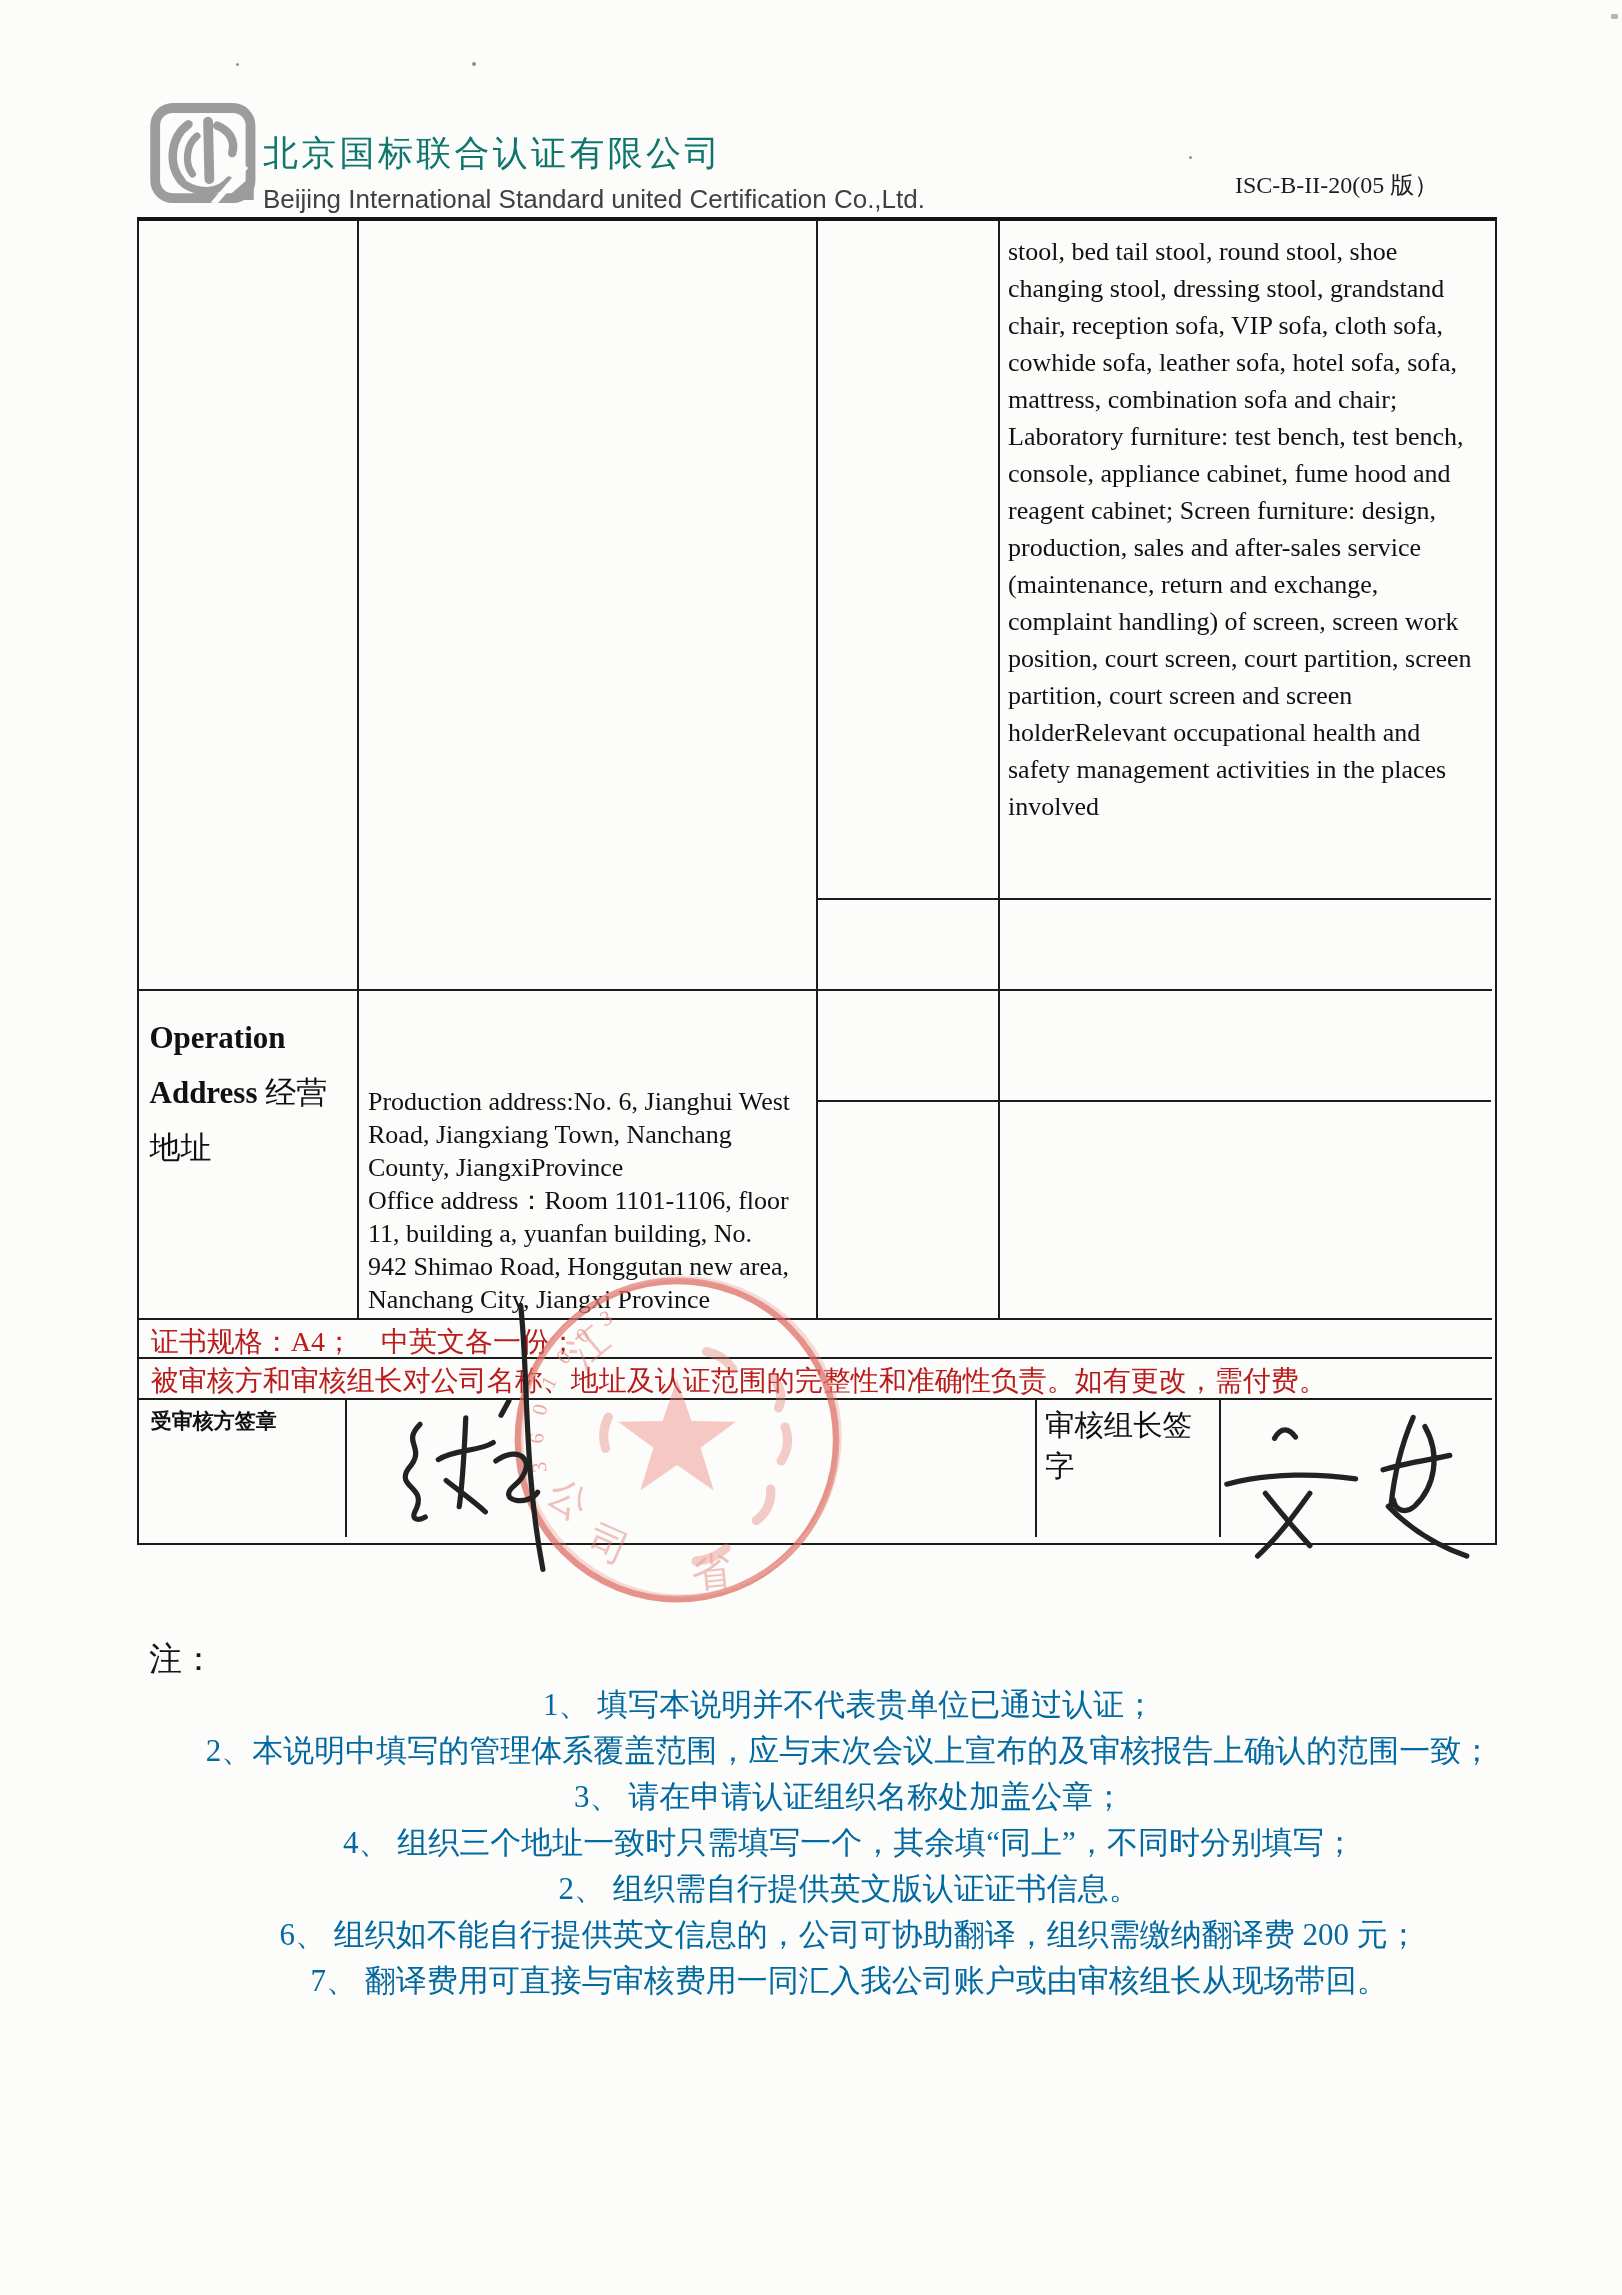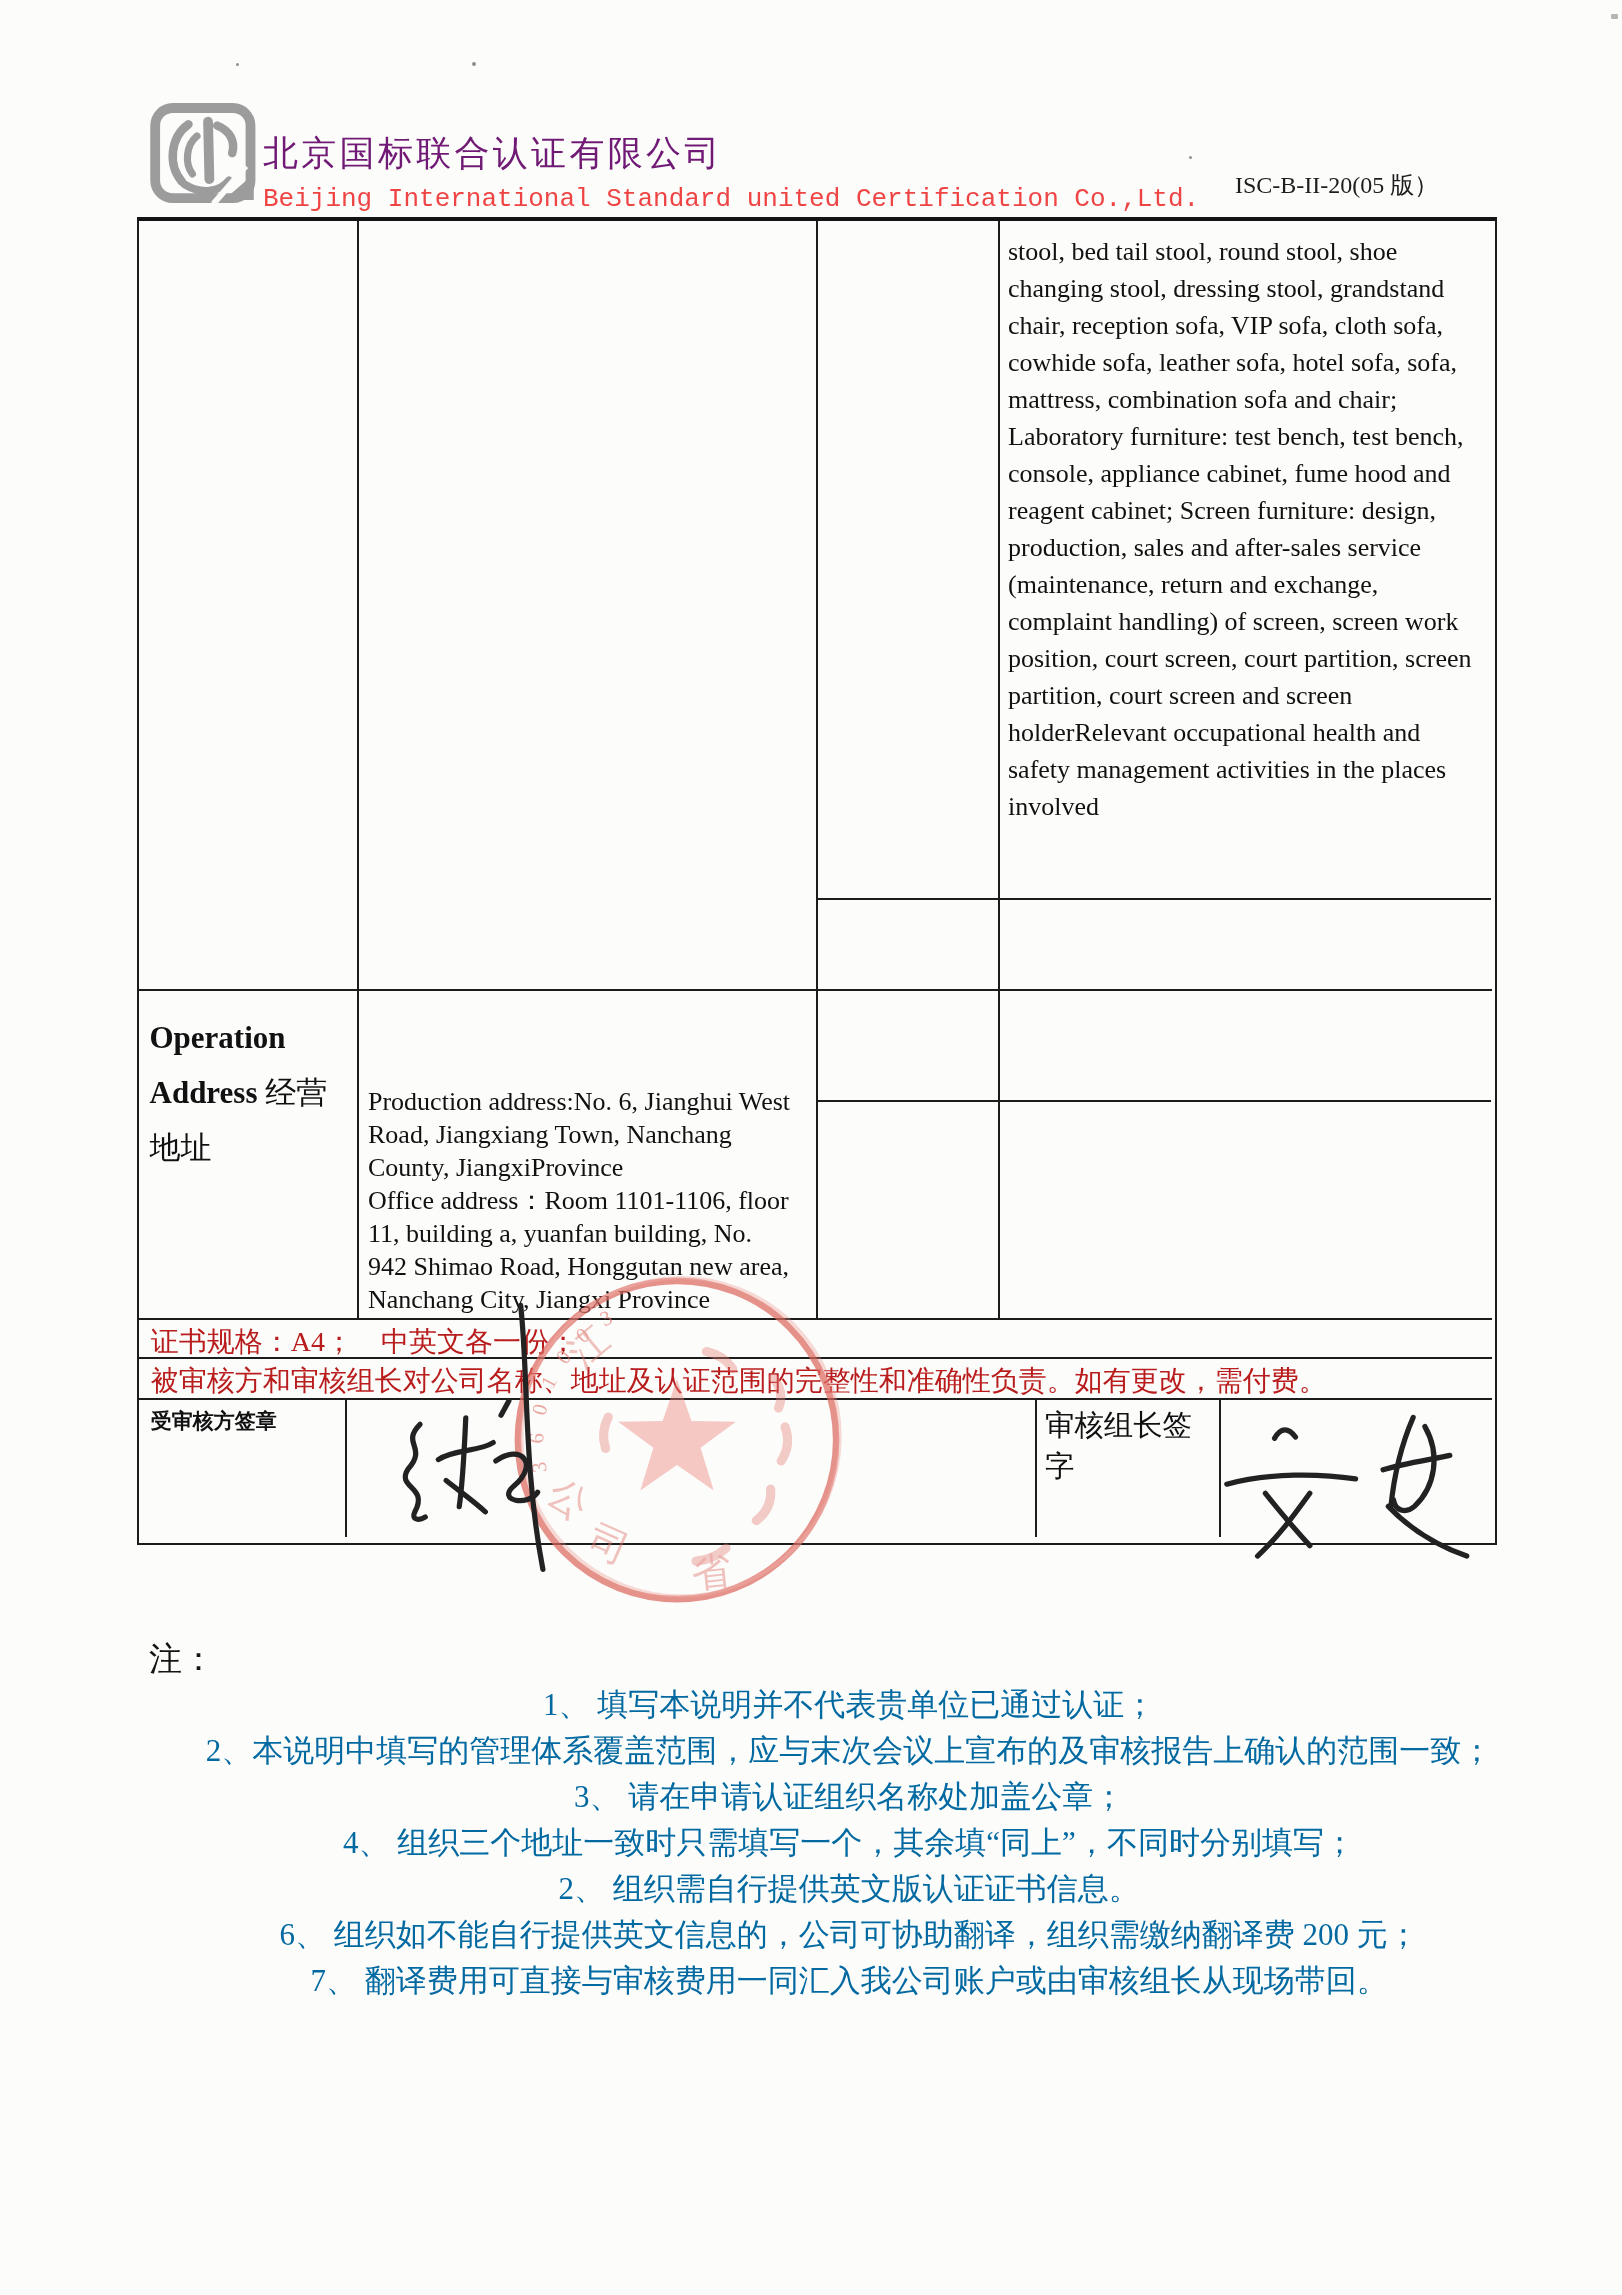--- a/index.html
+++ b/index.html
@@ -1,23 +1,23 @@
 <!DOCTYPE html>
 <html style="font-size:10.5px"><head>
 <meta charset="utf-8">
 <style>
   html,body{margin:0;padding:0;background:#8a8a8a;}
   .page{position:relative;width:1623px;height:2295px;background:#fcfcfb;overflow:hidden;
         font-family:"Liberation Serif","DejaVu Serif",serif;color:#161616;}
   .abs{position:absolute;}
   .vline,.hline{position:absolute;background:#1c1c1c;}
   
-  .cn-title{position:absolute;left:263px;top:130px;font-size:35px;letter-spacing:3.3px;color:#701a75;}
-  .en-title{position:absolute;left:263px;top:184px;font-size:26px;color:#ef4444;
-            font-family:Liberation Mono, monospace;white-space:nowrap;}
+  .cn-title{position:absolute;left:263px;top:130px;font-size:35px;letter-spacing:3.3px;color:#0f766e;}
+  .en-title{position:absolute;left:263px;top:184px;font-size:26px;color:#404040;
+            font-family:Liberation Sans, sans-serif;white-space:nowrap;}
   .doc-code{position:absolute;left:1235px;top:169px;font-size:24px;color:#1d1d1d;white-space:nowrap;}
   
   .tbl{position:absolute;left:137px;top:217px;width:1356px;height:1322px;
        border:2px solid #1c1c1c;border-top:4.6px solid #141414;}
   .cell-text{position:absolute;font-size:26px;line-height:37px;color:#111;}
   .scope{left:869px;top:11.8px;width:467px;}
   .oplabel{left:10.5px;top:789px;width:205px;font-size:31px;line-height:55px;}
   .oplabel b{font-weight:bold;}
   .addr{left:229px;bottom:227px;width:423px;font-size:26px;line-height:33px;}
   .rowtext{position:absolute;left:11.8px;font-size:28px;line-height:31px;white-space:nowrap;color:#b91c1c;}

